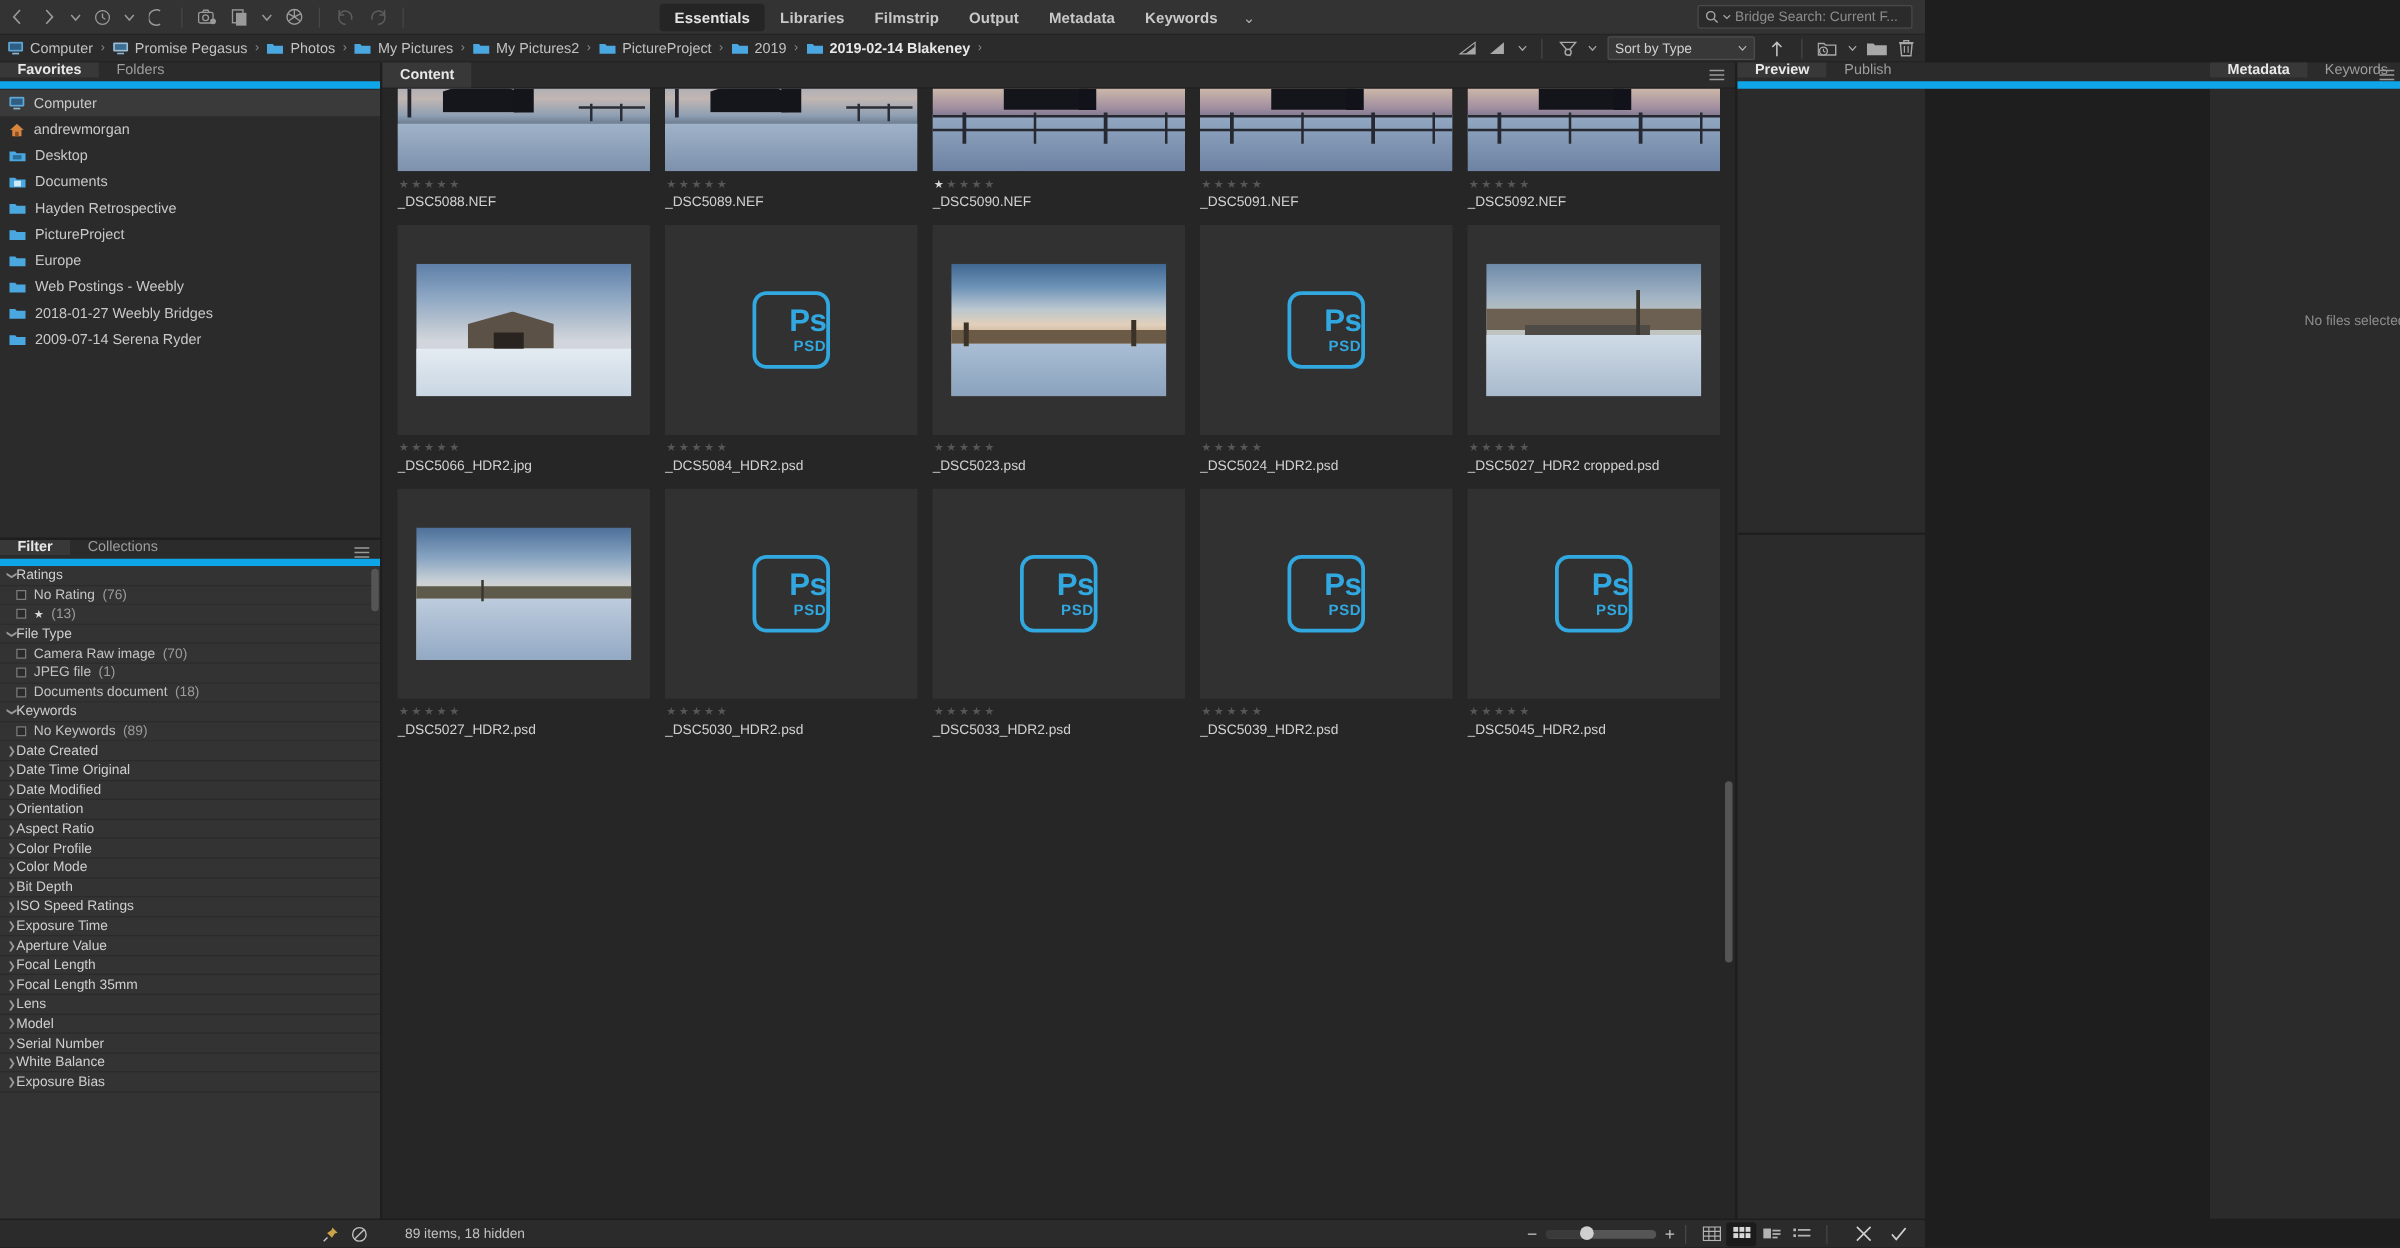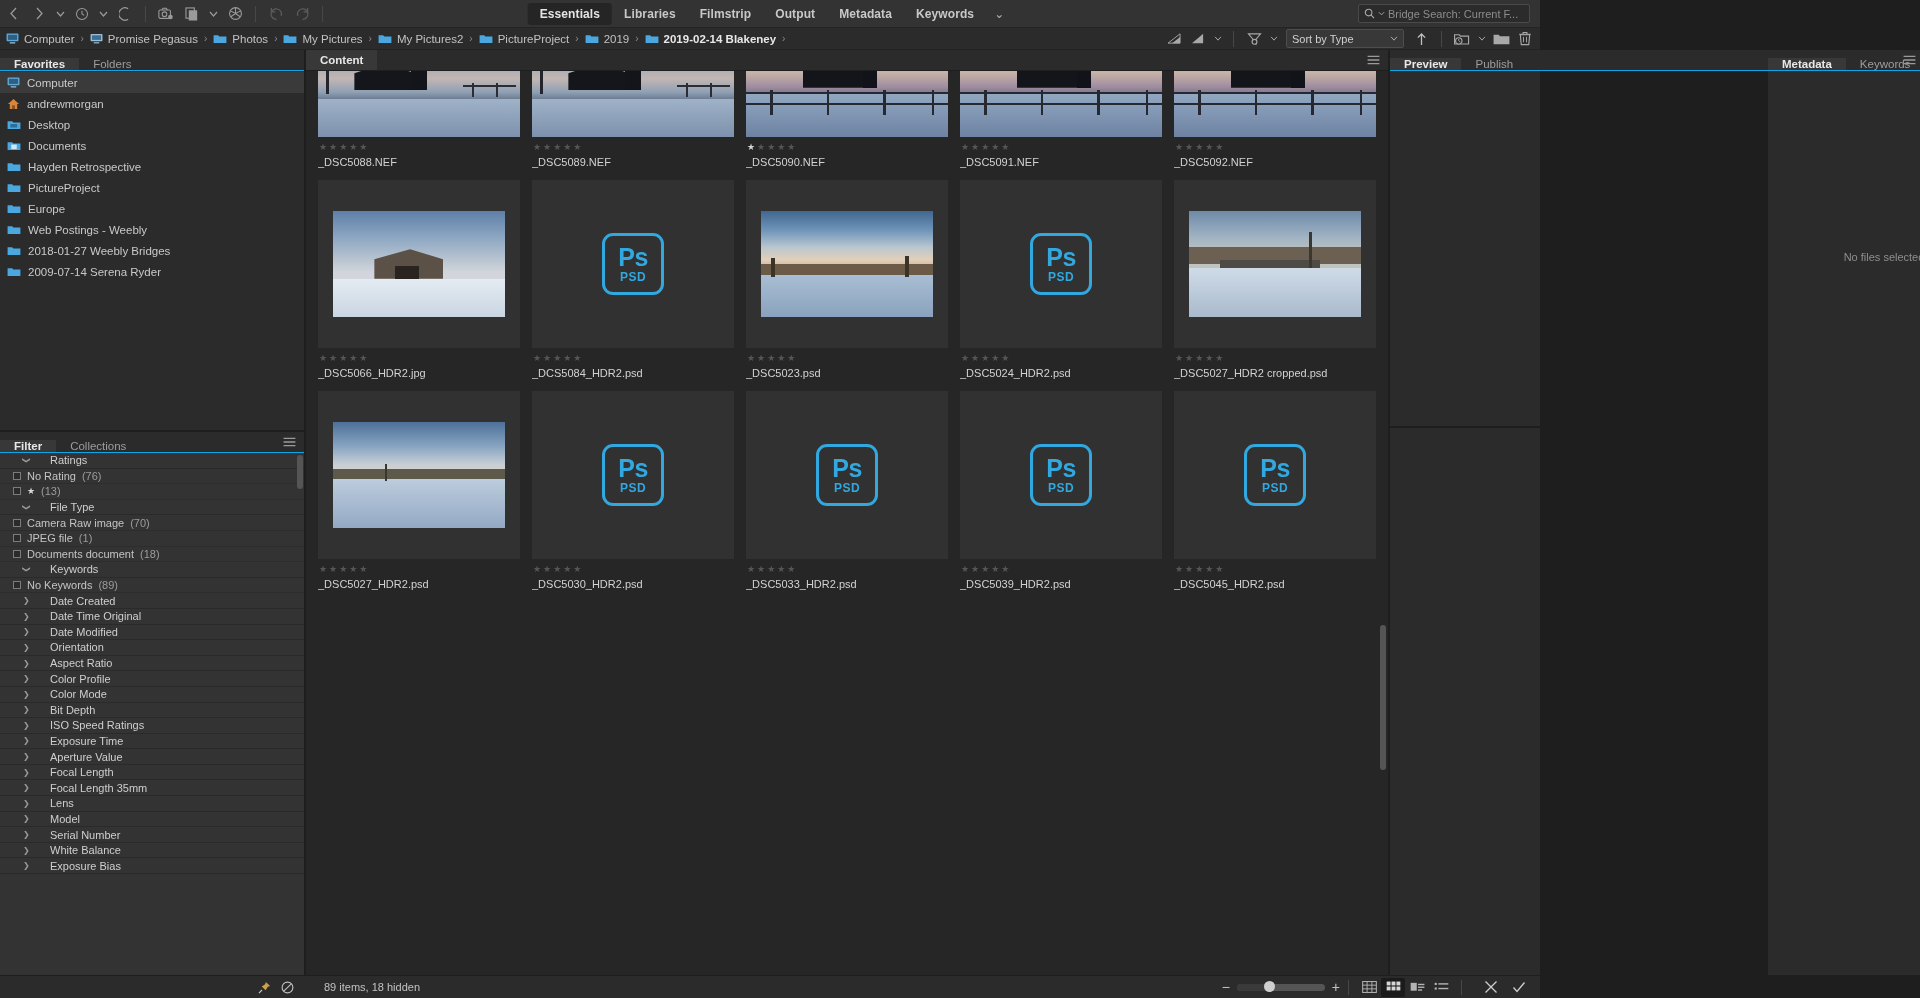--- a/index.html
+++ b/index.html
@@ -55,42 +55,42 @@
     display:flex; align-items:center; justify-content:space-between; padding:0 5px;
     font-size:11px; color:#d0d0d0; margin:0 4px;
   }
 
   
   .body { flex:1; display:flex; min-height:0; background:#1e1e1e; }
 
   
   .left { width:306px; flex:0 0 306px; display:flex; flex-direction:column; background:#2b2b2b; border-right:2px solid #1e1e1e; }
   .panel-tabs {
-    height:21px; background:#2b2b2b; display:flex; align-items:flex-end;
-    border-bottom:1px solid #0ea5e9; position:relative;
+    height:21px; background:#2b2b2b; display:flex; align-items:flex-start;
+    border-bottom:6px solid #0ea5e9; position:relative;
   }
   .ptab {
     padding:0 14px; display:flex; align-items:center; font-size:11.5px;
     color:#9d9d9d; cursor:default;
   }
   .ptab.active { background:#383838; color:#e8e8e8; font-weight:bold; }
   .ptab-icon { position:absolute; right:8px; top:5px; color:#9a9a9a; }
 
   .fav-list { background:#2b2b2b; padding-top:1px; }
   .fav-item {
     height:21px; display:flex; align-items:center; gap:7px; padding-left:7px;
     font-size:11.5px; color:#c9c9c9; cursor:default;
   }
   .fav-item.sel { background:#3a3a3a; }
   .fav-spacer { flex:1; background:#2b2b2b; }
 
   .filter-panel { display:flex; flex-direction:column; min-height:0; border-top:2px solid #1e1e1e; flex:1; }
   .filter-list { overflow:hidden; position:relative; flex:1; background:#333333; }
   .fgrp {
-    height:15.6px; display:flex; align-items:center; gap:20px; padding-left:23px;
+    height:15.6px; display:flex; align-items:center; gap:0; padding-left:6px;
     font-size:11px; color:#cfcfcf; border-bottom:1px solid #2a2a2a; background:#333333;
   }
   .fgrp .arrow { font-size:8px; color:#9a9a9a; width:7px; }
   .fitem {
     height:15.6px; display:flex; align-items:center; gap:6px; padding-left:13px;
     font-size:11px; color:#c4c4c4; border-bottom:1px solid #2d2d2d; background:#333333;
   }
   .cbx { width:8px; height:8px; border:1px solid #7c7c7c; background:#2b2b2b; flex:0 0 8px; }
   .fcount { color:#9c9c9c; }
   .fstar { color:#d8d8d8; font-size:9px; }
@@ -117,21 +117,21 @@
   }
   .thumb-box.short { height:112px; align-items:flex-end; background:transparent; }
   .stars { display:flex; gap:2px; margin-top:5px; padding-left:1px; height:11px; }
   .star { font-size:9px; color:#565656; line-height:11px; }
   .star.on { color:#d5d5d5; }
   .fname { font-size:11px; color:#d2d2d2; margin-top:3px; white-space:nowrap; overflow:hidden; }
 
   
   .psd {
     width:62px; height:62px; border:3px solid #31a8e0; border-radius:11px;
-    display:flex; flex-direction:column; align-items:center; justify-content:center;
+    display:flex; flex-direction:column; align-items:flex-end; justify-content:center;
     color:#31a8e0;
   }
   .psd .ps { font-size:25px; font-weight:bold; line-height:24px; letter-spacing:-.5px; }
   .psd .lbl { font-size:12px; font-weight:bold; letter-spacing:.5px; margin-top:1px; }
 
   
   .photo { width:100%; height:100%; position:relative; overflow:hidden; }
   .ph-sky { position:absolute; inset:0; }
   .ph-snow { position:absolute; left:0; right:0; bottom:0; }
   .ph-obj { position:absolute; background:#1b1a20; }

